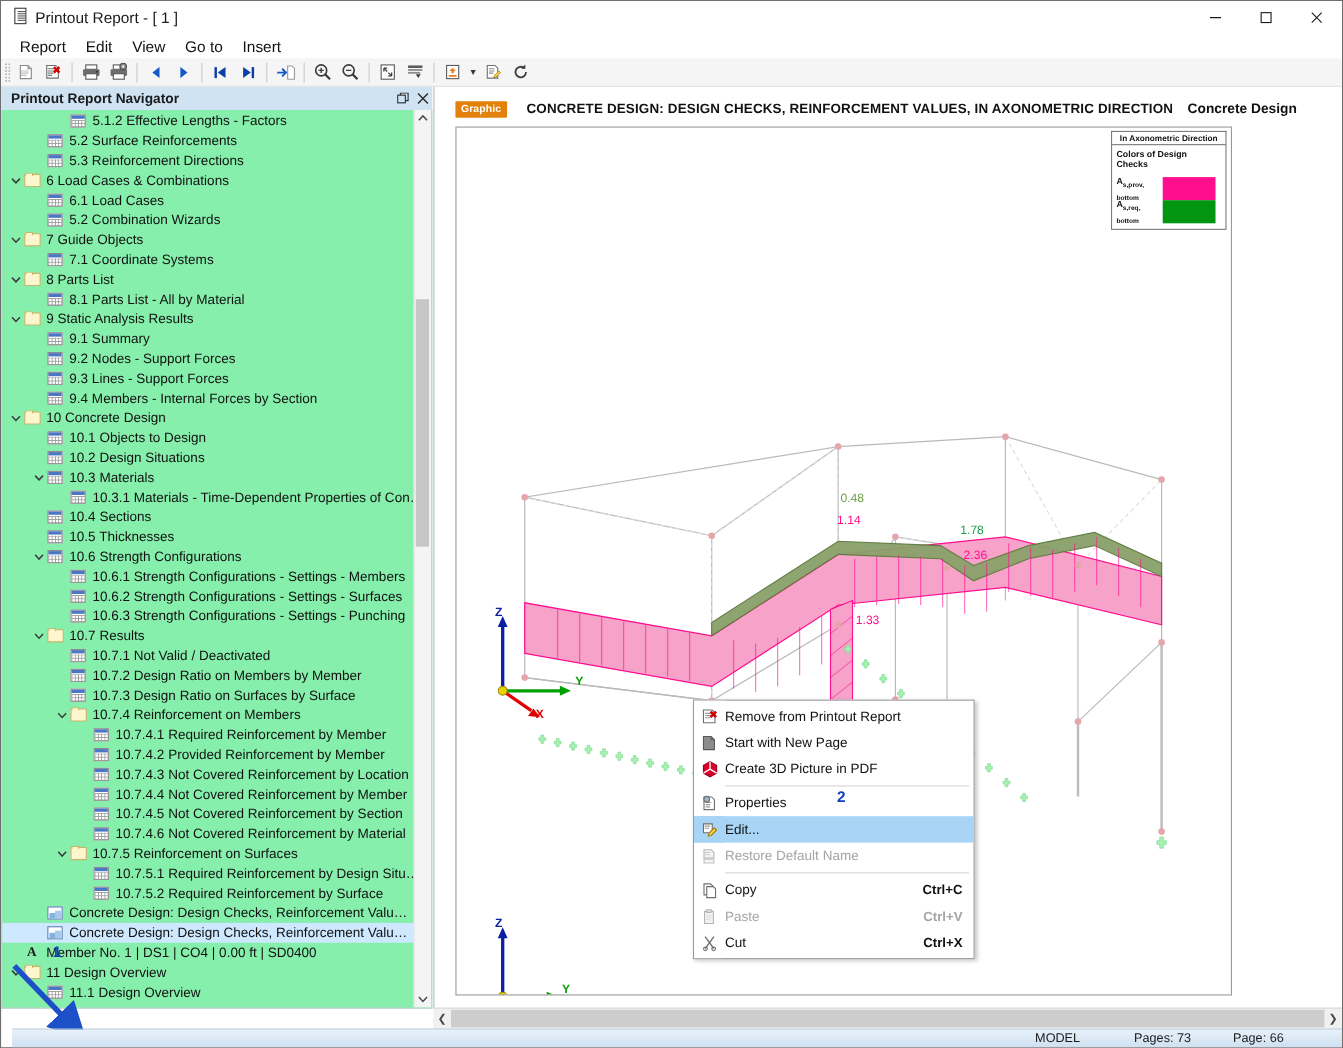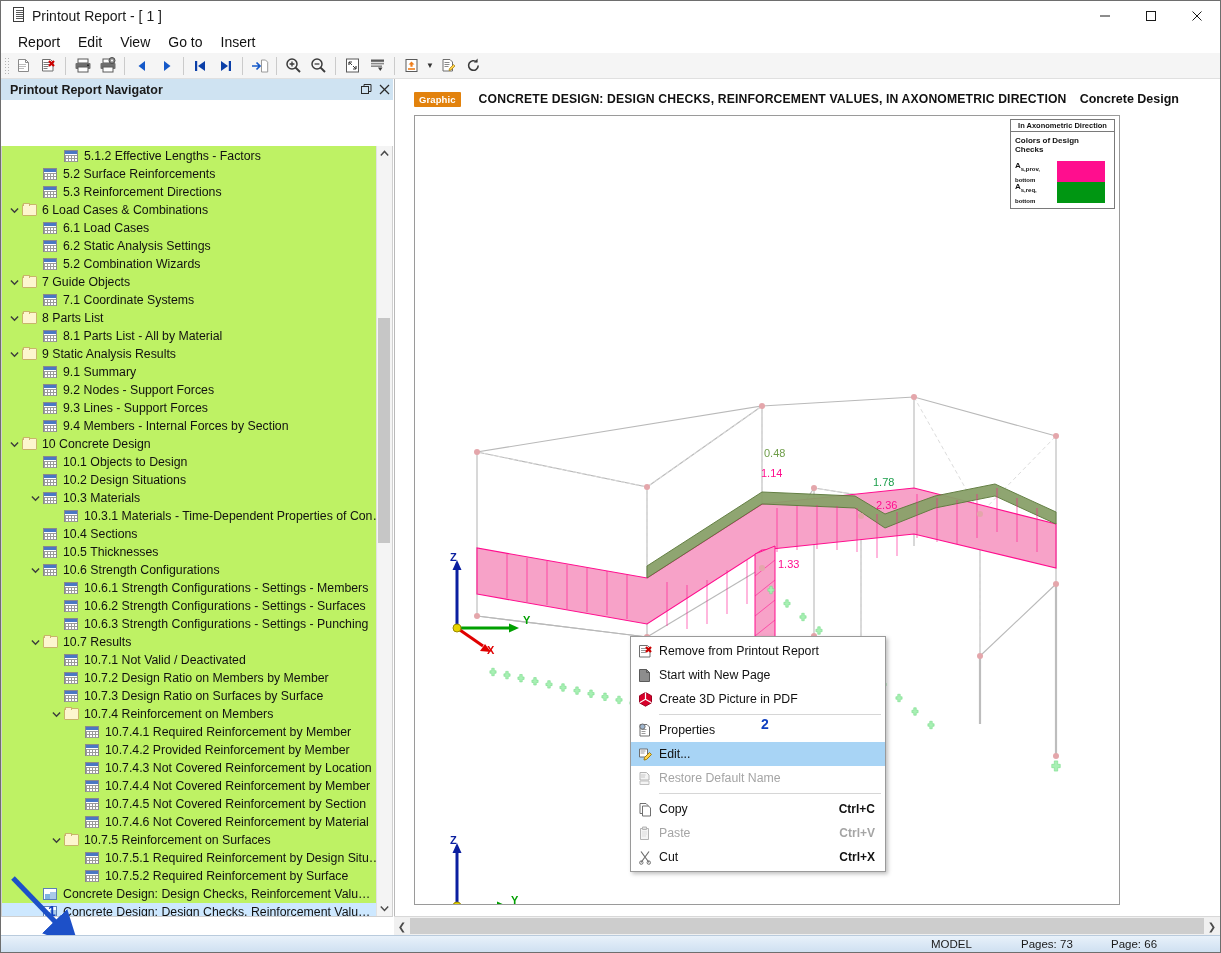--- a/index.html
+++ b/index.html
@@ -45,21 +45,21 @@
   
   .navpanel{position:absolute;left:0;top:78px;width:392px;bottom:35px;background:#fff;
             box-sizing:border-box;}
   .nav-header{height:21px;background:#cfe3f2;display:flex;align-items:center;
               padding-left:9px;box-sizing:border-box;}
   .nav-header .t{font-weight:bold;font-size:12.5px;color:#1a1a1a;flex:1;}
   .nav-hbtn{width:18px;height:18px;display:flex;align-items:center;justify-content:center;
             color:#2b2b2b;font-size:12px;}
 
   .treewrap{position:absolute;left:0;top:21px;right:0;bottom:0;overflow:hidden;
-            border:1px solid #d0d0d0;border-top:none;box-sizing:border-box;background:#bef264;margin-top:46px;}
+            border:1px solid #d0d0d0;border-top:none;box-sizing:border-box;background:#86efac;}
   .tree{position:absolute;left:0;top:0;right:15px;bottom:0;overflow:hidden;padding-top:1px;}
   .trow{height:18px;display:flex;align-items:center;white-space:nowrap;position:relative;}
   .trow.sel{background:#cde8ff;}
   .trow .twist{width:16px;height:18px;display:flex;align-items:center;justify-content:center;
                flex:0 0 16px;color:#3c3c3c;}
   .trow .twist svg{display:block;}
   .trow .ico{width:16px;height:14px;flex:0 0 16px;margin-right:4px;position:relative;}
   .trow .lbl{font-size:12.3px;color:#111;}
   .numbadge{position:absolute;font-weight:bold;font-size:14px;color:#1040c0;}
 
@@ -112,21 +112,21 @@
 
   .glabel{position:absolute;font-size:11px;font-weight:normal;white-space:nowrap;}
 
   .hscroll{position:absolute;left:393px;right:0;bottom:17px;height:18px;background:#f0f0f0;
            border-top:1px solid #d8d8d8;display:flex;align-items:center;}
   .hscroll .arrow{width:16px;height:18px;display:flex;align-items:center;justify-content:center;
                   color:#4a4a4a;font-size:10px;}
   .hscroll .track{flex:1;height:16px;background:#cdcdcd;}
 
   
-  .statusbar{position:absolute;left:0;right:0;bottom:0;height:17px;
+  .statusbar{position:absolute;left:10px;right:0;bottom:0;height:17px;
      background:linear-gradient(to bottom,#e8f1fa,#cfe0f1);
      border-top:1px solid #b9cbdd;display:flex;align-items:center;box-sizing:border-box;}
   .statusbar .cell{font-size:11.5px;color:#1a1a1a;text-align:left;}
 
   
   .ctxmenu{position:absolute;left:629px;top:635px;width:256px;background:#fff;
            border:1px solid #9a9a9a;box-shadow:2px 2px 4px rgba(0,0,0,.25);
            padding:2px 0;box-sizing:border-box;}
   .ctxmenu:before{content:"";position:absolute;left:0;top:0;bottom:0;width:28px;background:#fff;}
   .ctx-item{position:relative;height:24px;display:flex;align-items:center;padding-left:0;}
@@ -363,28 +363,20 @@
             </span>
             <span class="lbl">6 Load Cases &amp; Combinations</span>
           </div>
           <div class="trow">
             <span style="width: 25px; flex: 0 0 auto;"></span>
             <span class="twist"></span>
             <span class="ico">
               <span class="ico-table" style="position: absolute; left: 0px; top: 0px;"></span>
             </span>
             <span class="lbl">6.1 Load Cases</span>
-          </div>
-          <div class="trow">
-            <span style="width: 25px; flex: 0 0 auto;"></span>
-            <span class="twist"></span>
-            <span class="ico">
-              <span class="ico-table" style="position: absolute; left: 0px; top: 0px;"></span>
-            </span>
-            <span class="lbl">6.2 Static Analysis Settings</span>
           </div>
           <div class="trow">
             <span style="width: 25px; flex: 0 0 auto;"></span>
             <span class="twist"></span>
             <span class="ico">
               <span class="ico-table" style="position: absolute; left: 0px; top: 0px;"></span>
             </span>
             <span class="lbl">5.2 Combination Wizards</span>
           </div>
           <div class="trow">

